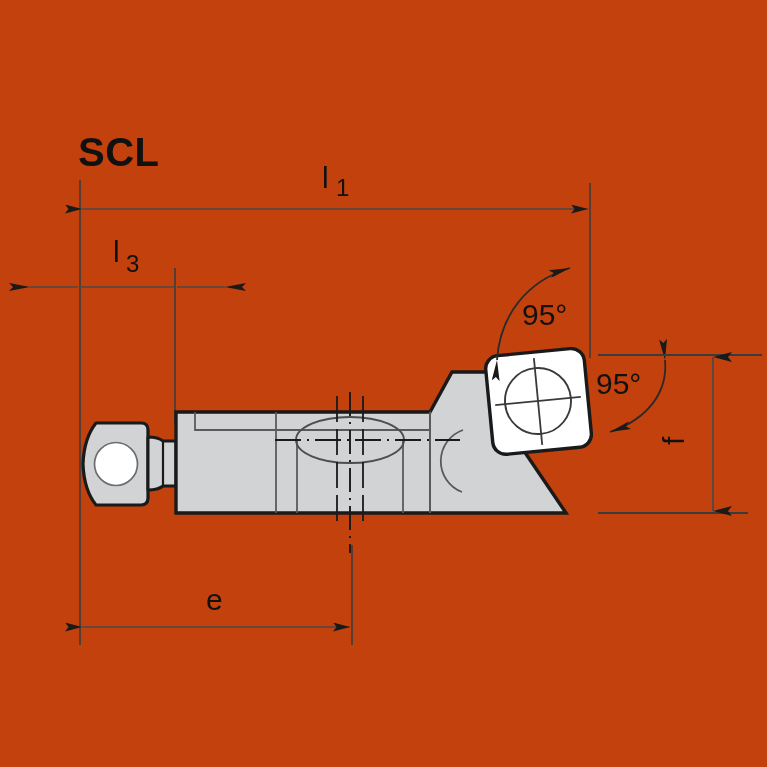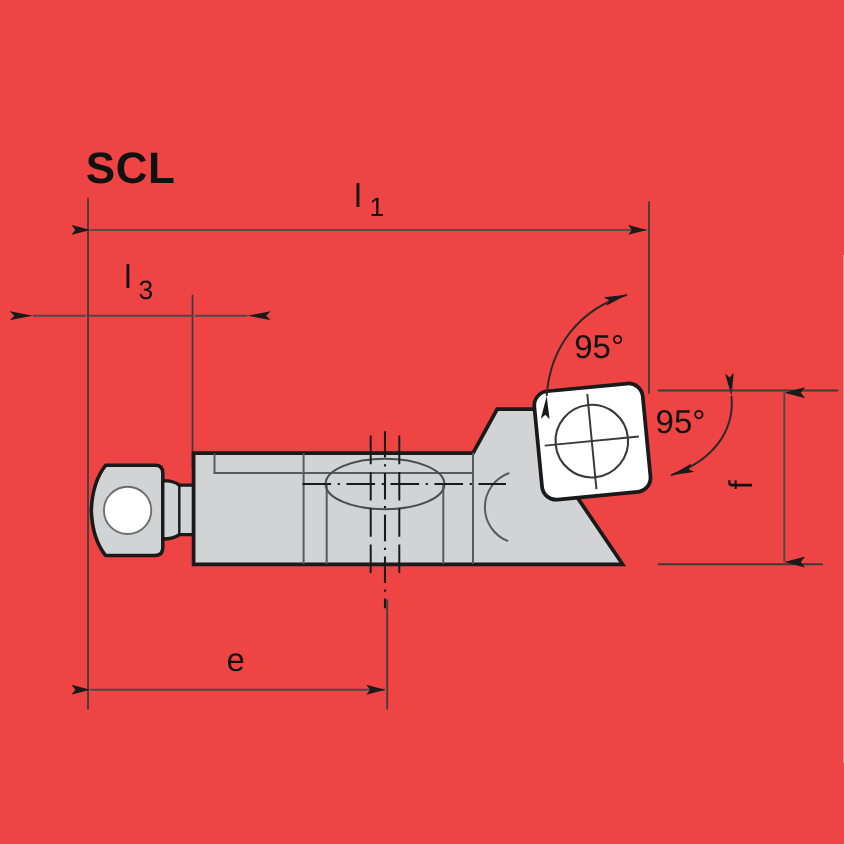--- a/index.html
+++ b/index.html
@@ -1,17 +1,17 @@
 <!DOCTYPE html>
 <html><head>
 <meta charset="utf-8">
 <style>
   html,body{margin:0;padding:0;background:#ffffff;}
   body{width:767px;height:767px;font-family:"Liberation Sans",sans-serif;}
-  #stage{position:relative;width:767px;height:767px;overflow:hidden;background:#ef4444;}
+  #stage{position:relative;width:767px;height:767px;overflow:hidden;background:#c2410c;}
   svg{display:block;}
   .lbl{font-family:"Liberation Sans",sans-serif;fill:#111111;}
 </style>
 </head>
 <body>
 
 <div id="stage">
 <svg width="767" height="767" viewBox="0 0 767 767" xmlns="http://www.w3.org/2000/svg">
 
   <defs>

